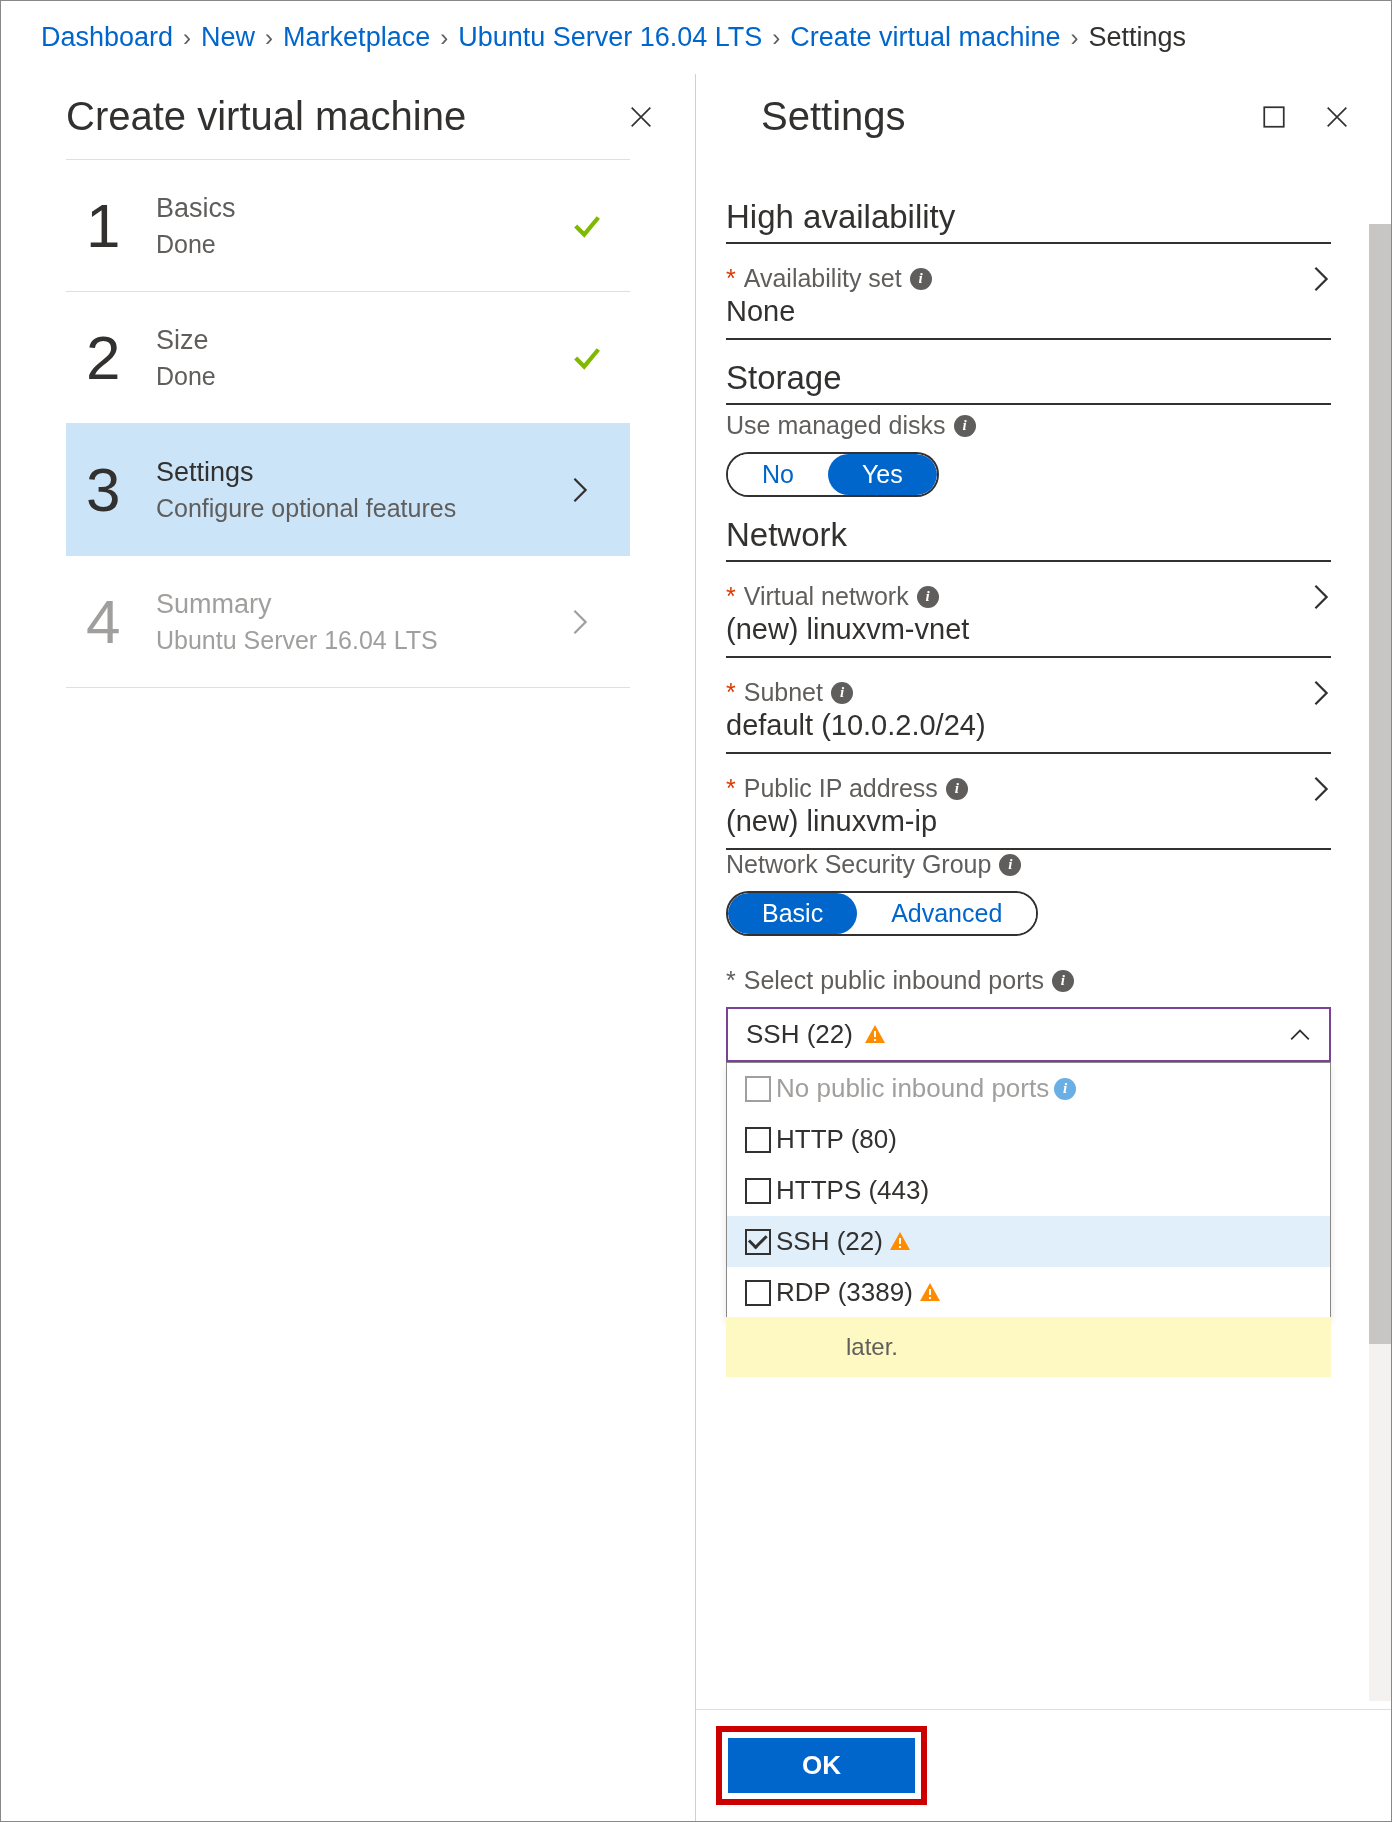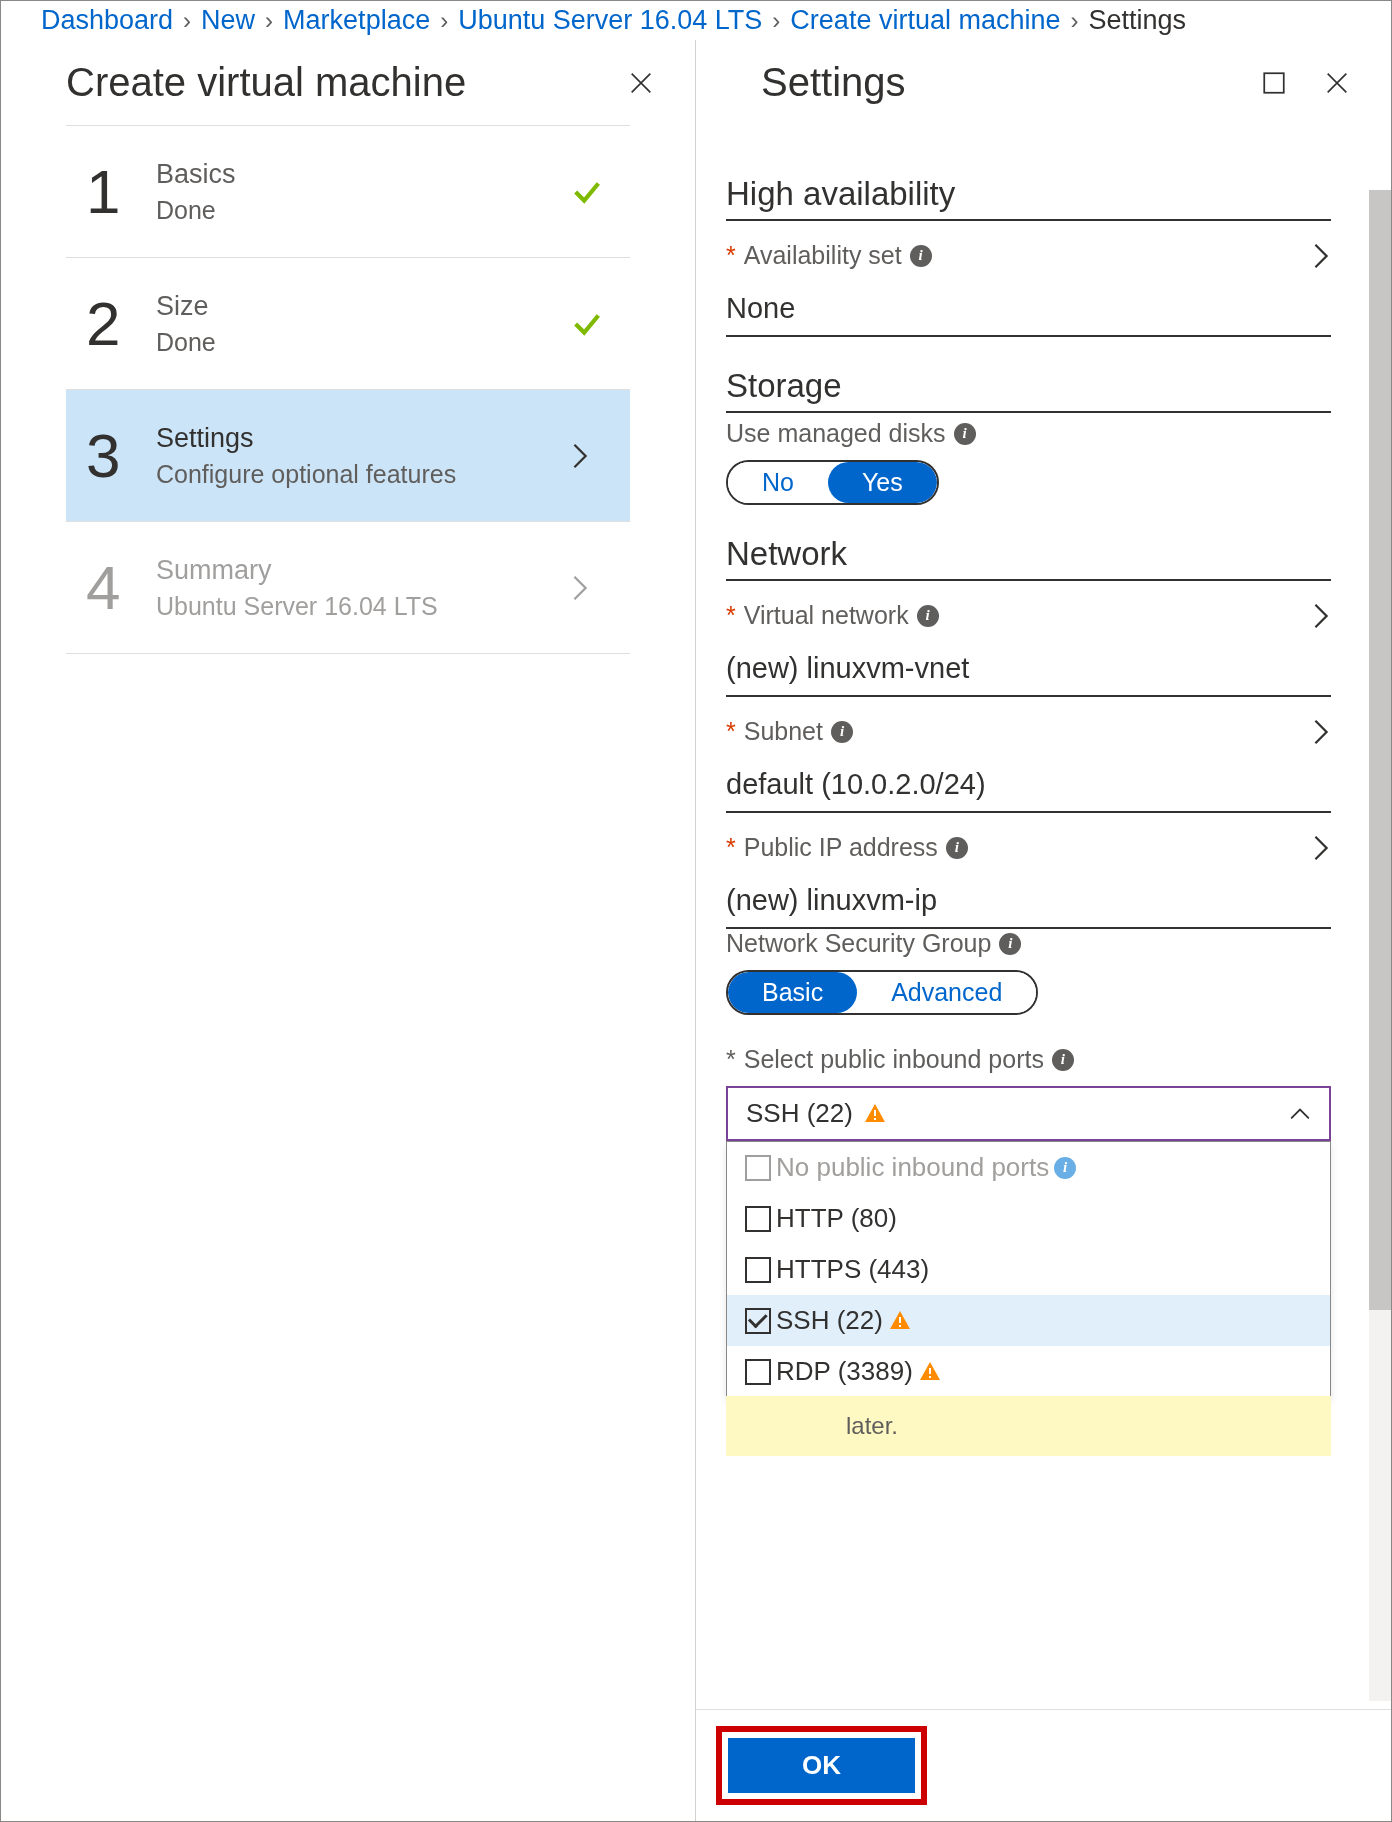--- a/index.html
+++ b/index.html
@@ -1,20 +1,20 @@
 <!DOCTYPE html>
 <html><head>
 <meta charset="utf-8">
 <style>
   * { box-sizing: border-box; margin: 0; padding: 0; }
   html, body { width: 1392px; height: 1822px; font-family: "Segoe UI", Arial, sans-serif; background: #fff; color: #323130; }
   body { display: flex; flex-direction: column; border: 1px solid #8a8886; }
   
   
-  .breadcrumb { padding: 4px 40px; font-size: 27px; color: #0066cc; display: flex; flex-wrap: wrap; align-items: center; gap: 6px; }
+  .breadcrumb { padding: 21px 40px; font-size: 27px; color: #0066cc; display: flex; flex-wrap: wrap; align-items: center; gap: 6px; }
   .breadcrumb a { color: #0066cc; text-decoration: none; }
   .breadcrumb .sep { color: #605e5c; font-size: 24px; margin: 0 4px; }
   .breadcrumb .current { color: #323130; }
 
   .main { flex: 1; display: flex; min-height: 0; }
   
   
   .panel-left { width: 696px; border-right: 1px solid #d2d0ce; display: flex; flex-direction: column; }
   .panel-right { width: 696px; position: relative; display: flex; flex-direction: column; }
   
@@ -34,26 +34,26 @@
   .step.disabled .num, .step.disabled .title, .step.disabled .sub { color: #a19f9d; }
   .step.active { background: #cce4f7; }
   .step.active .title { color: #323130; }
   .step .status { width: 40px; text-align: center; }
 
   
   .settings-body { flex: 1; overflow-y: auto; padding: 20px 60px 20px 30px; position: relative; }
   .scrollbar-track { position: absolute; right: 0; top: 150px; bottom: 120px; width: 22px; background: #f3f2f1; }
   .scrollbar-thumb { position: absolute; right: 0; top: 150px; width: 22px; height: 1120px; background: #c8c6c4; }
 
-  .section-h { font-size: 33px; font-weight: 400; margin-top: 30px; margin-bottom: 6px; border-bottom: 2px solid #323130; padding-bottom: 6px; }
+  .section-h { font-size: 33px; font-weight: 400; margin-top: 19px; margin-bottom: 6px; border-bottom: 2px solid #323130; padding-bottom: 6px; }
   .field { margin-top: 20px; border-bottom: 2px solid #323130; padding-bottom: 10px; }
   .field-row { display: flex; align-items: center; justify-content: space-between; }
   .field-label { font-size: 25px; color: #605e5c; display: flex; align-items: center; gap: 8px; }
   .field-label .req { color: #d83b01; }
-  .field-value { font-size: 29px; color: #323130; margin-top: 22px; }
+  .field-value { font-size: 29px; color: #323130; margin-top: 2px; }
   .plain-label { font-size: 25px; color: #605e5c; display: flex; align-items: center; gap: 8px; }
 
   .info-icon { display: inline-flex; width: 22px; height: 22px; border-radius: 50%; background: #605e5c; color: #fff; align-items: center; justify-content: center; font-size: 15px; font-weight: bold; font-family: Georgia, serif; font-style: italic; }
   .info-icon.light { background: #69afe5; }
 
   .toggle { display: inline-flex; border: 2px solid #323130; border-radius: 30px; overflow: hidden; margin-top: 12px; }
   .toggle .opt { padding: 6px 34px; font-size: 25px; cursor: pointer; }
   .toggle .opt.inactive { color: #0066cc; background: #fff; }
   .toggle .opt.active { color: #fff; background: #0066cc; border-radius: 30px; }
 

